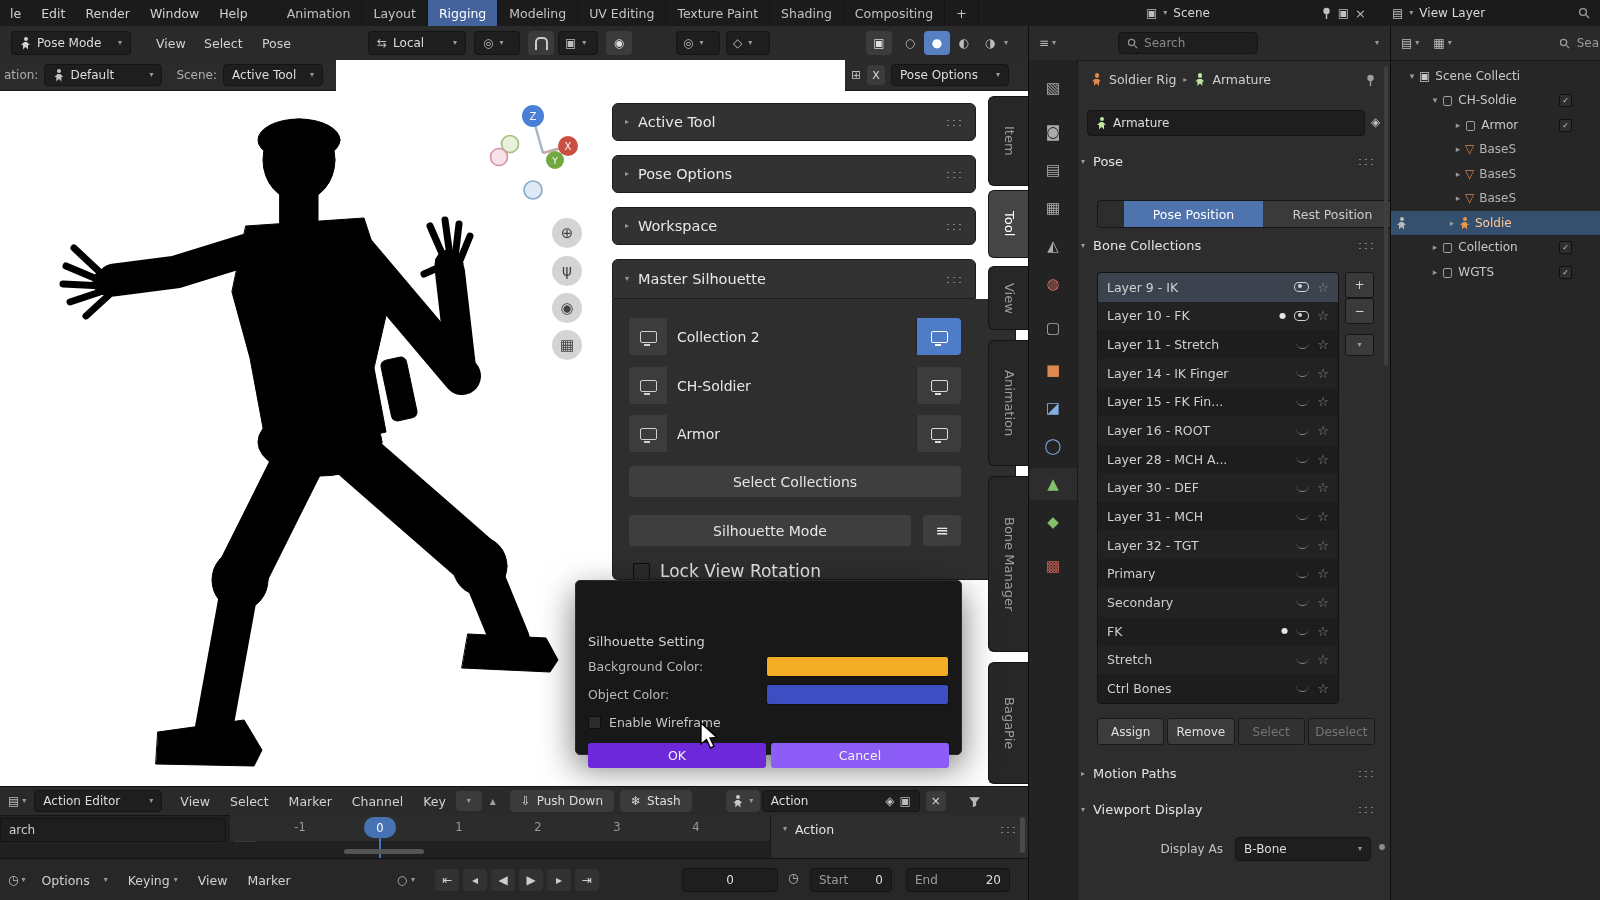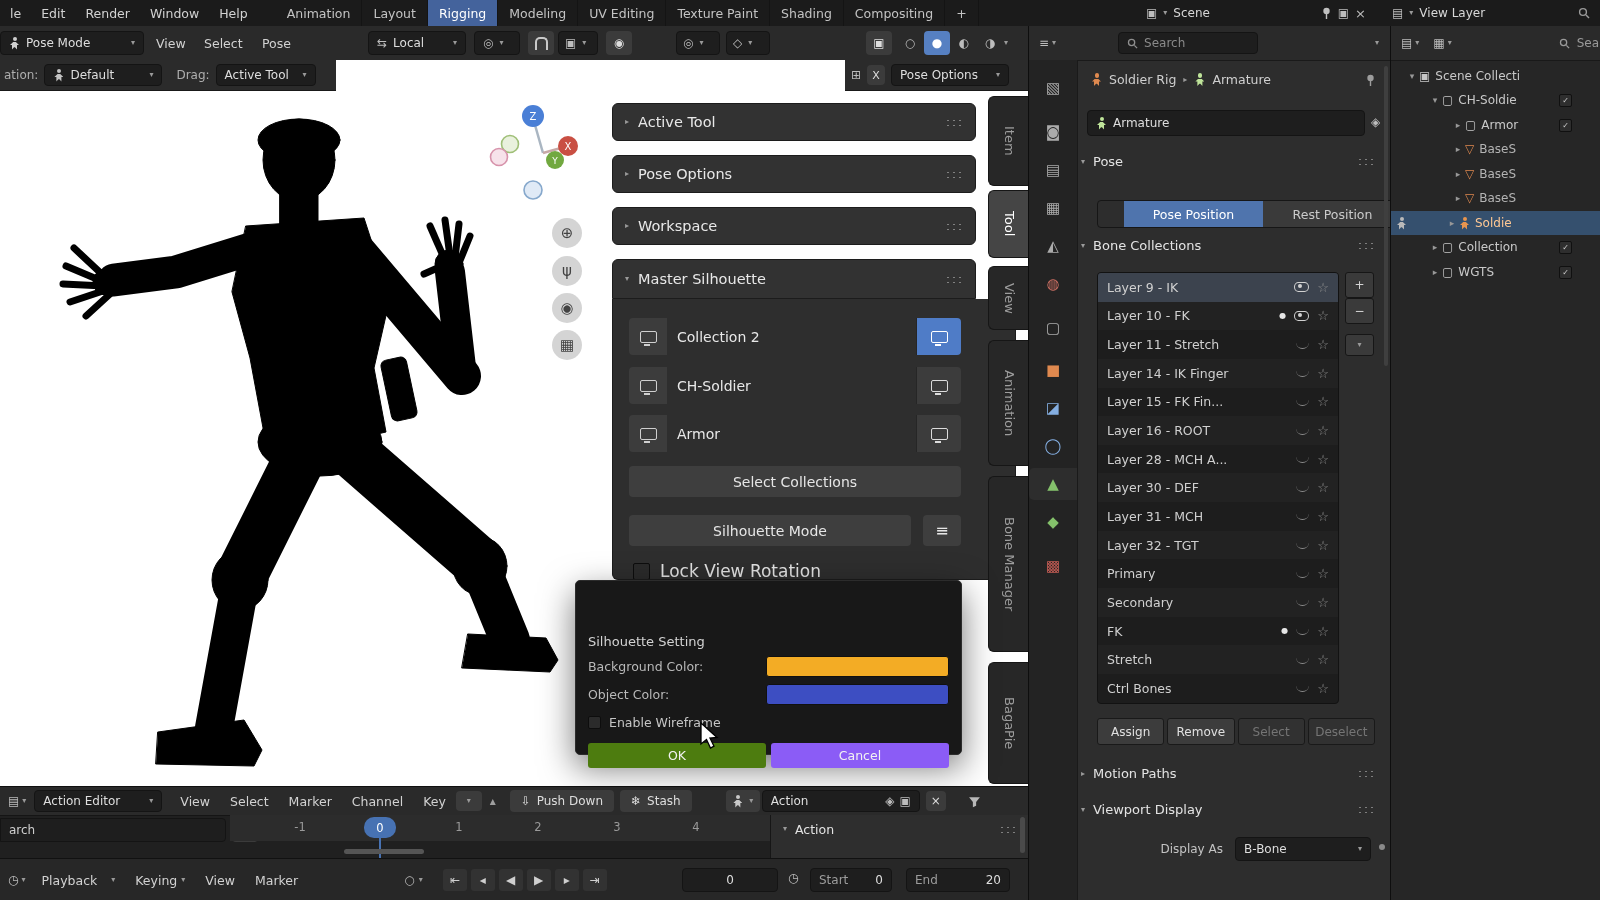--- a/index.html
+++ b/index.html
@@ -128,21 +128,21 @@
       <span style="color:#d8d8d8;">View Layer</span>
       <span style="flex:1;"></span>
       <svg width="12" height="12" viewBox="0 0 12 12">
           <circle cx="5" cy="5" r="3.4" fill="none" stroke="#9a9a9a" stroke-width="1.4"></circle>
           <line x1="8" y1="8" x2="11" y2="11" stroke="#9a9a9a" stroke-width="1.4"></line>
         </svg>
     </div>
   </div>
 
   <div class="vph abs" style="left:0;top:26px;width:1028px;height:34px;">
-    <div class="field abs" style="left:0;top:5px;width:144px;box-sizing:border-box;">
+    <div class="field abs" style="left:11px;top:5px;width:120px;box-sizing:border-box;">
       <span class="fig" style="color:#cfcfcf;"></span>
       <span>Pose Mode</span>
       <span class="chev" style="margin-left:auto;">▾</span>
     </div>
     <span class="menu abs" style="left:146px;top:0;height:34px;">View</span>
     <span class="menu abs" style="left:194px;top:0;height:34px;">Select</span>
     <span class="menu abs" style="left:252px;top:0;height:34px;">Pose</span>
     <div class="field abs" style="left:368px;top:5px;width:98px;box-sizing:border-box;">
       <span class="iconbtn">⇆</span>
       <span>Local</span>
@@ -249,21 +249,21 @@
         <span>▦</span>
       </div>
 
     <div class="ts-seg abs" style="left:0;top:0;width:336px;">
       <span style="color:#aeaeae;margin-left:4px;">ation:</span>
       <div class="field" style="margin-left:6px;width:118px;box-sizing:border-box;height:22px;">
         <span class="fig" style="color:#c3c3c3;"></span>
         <span>Default</span>
         <span class="chev" style="margin-left:auto;">▾</span>
       </div>
-      <span style="color:#aeaeae;margin-left:14px;">Drag:</span>
+      <span style="color:#aeaeae;margin-left:14px;">Scene:</span>
       <div class="field" style="margin-left:6px;width:100px;box-sizing:border-box;height:22px;">
         <span>Active Tool</span>
         <span class="chev" style="margin-left:auto;">▾</span>
       </div>
     </div>
 
     <div class="ts-seg abs" style="left:845px;top:0;width:183px;">
       <span class="iconbtn" style="margin-left:6px;">⊞</span>
       <div class="btn" style="margin-left:6px;width:18px;height:20px;font-size:11px;">
           <span>X</span>
@@ -365,21 +365,21 @@
       </div>
       <div class="drow">
         <span class="dlabel">Object Color:</span>
         <span class="sw sw-obj"></span>
       </div>
       <div class="drow" style="gap:8px;margin-top:10px;">
         <span class="cbx"></span>
         <span style="color:#c5c5c5;font-size:12.5px;">Enable Wireframe</span>
       </div>
       <div class="drow" style="gap:5px;margin-top:13px;">
-        <span class="dbtn" style="background:#4d7c0f;">
+        <span class="dbtn" style="background:#6d28d9;">
             <span>OK</span>
           </span>
         <span class="dbtn" style="background:#8b5cf6;">
             <span>Cancel</span>
           </span>
       </div>
     </div>
 
     <svg class="abs" style="left:700px;top:662px;" width="22" height="30">
       <path d="M1 1 L1 22 L6.5 17.5 L10.5 26 L14 24.2 L10 16 L17 15.5 Z" fill="#fff" stroke="#000" stroke-width="1.3"></path>
@@ -458,21 +458,21 @@
       </div>
     </div>
     <div class="abs" style="left:1020px;top:30px;width:5px;height:36px;background:#4a4a4a;border-radius:3px;"></div>
   </div>
 
   <div class="tl abs" style="left:0;top:858px;width:1028px;height:42px;">
     <span class="iconbtn" style="margin-left:8px;gap:3px;">
       <span>◷</span>
       <span class="chev">▾</span>
     </span>
-    <span class="menu" style="margin-left:6px;gap:5px;"><span>Playback</span>&nbsp;<span class="chev">▾</span></span>
+    <span class="menu" style="margin-left:6px;gap:5px;"><span>Options</span>&nbsp;<span class="chev">▾</span></span>
     <span class="menu"><span>Keying</span>&nbsp;<span class="chev">▾</span></span>
     <span class="menu">View</span>
     <span class="menu">Marker</span>
     <span class="iconbtn" style="margin-left:96px;gap:4px;">
       <span>○</span>
       <span class="chev">▾</span>
     </span>
     <div class="flex" style="margin-left:20px;gap:4px;">
       <span class="trbtn">
           <span>⇤</span>

